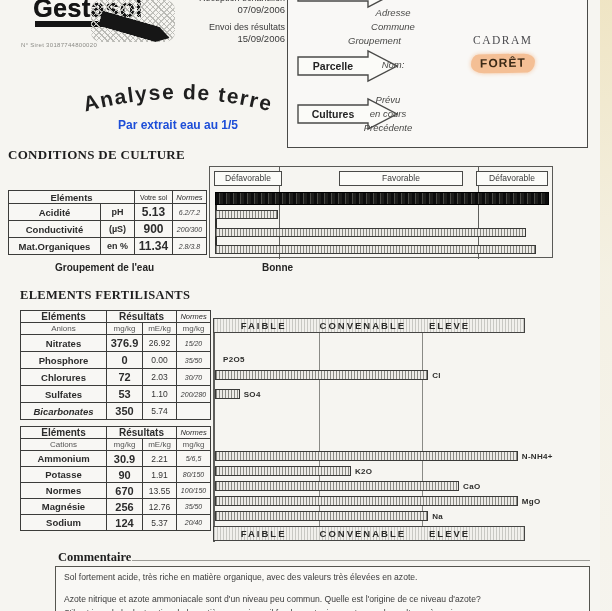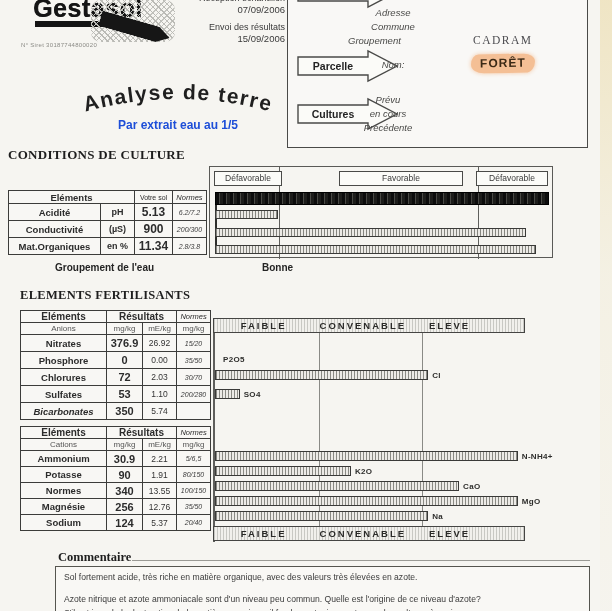--- a/index.html
+++ b/index.html
@@ -259,21 +259,21 @@
       <td class="norm">5/6,5</td>
     </tr>
     <tr style="height:16px">
       <td class="lab">Potasse</td>
       <td class="val" style="font-size:11px">90</td>
       <td class="me">1.91</td>
       <td class="norm">80/150</td>
     </tr>
     <tr style="height:16px">
       <td class="lab">Normes</td>
-      <td class="val" style="font-size:11px">340</td>
+      <td class="val" style="font-size:11px">670</td>
       <td class="me">13.55</td>
       <td class="norm">100/150</td>
     </tr>
     <tr style="height:16px">
       <td class="lab">Magnésie</td>
       <td class="val" style="font-size:11px">256</td>
       <td class="me">12.76</td>
       <td class="norm">35/50</td>
     </tr>
     <tr style="height:16px">

